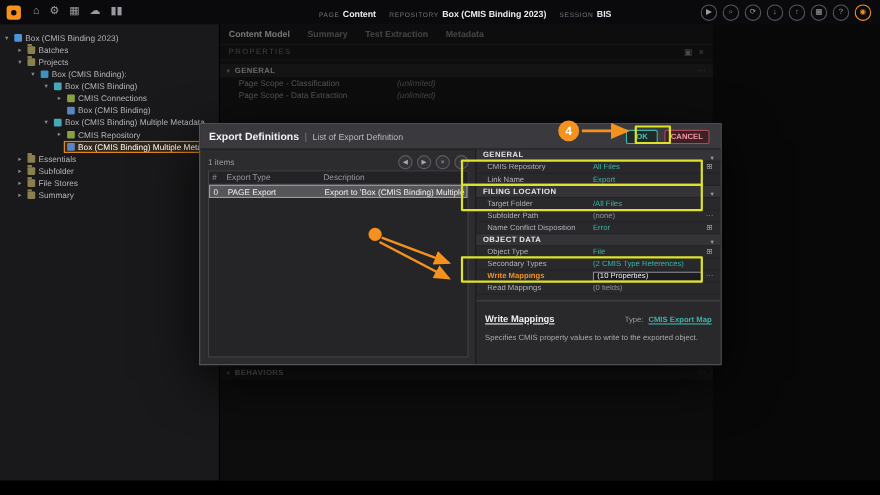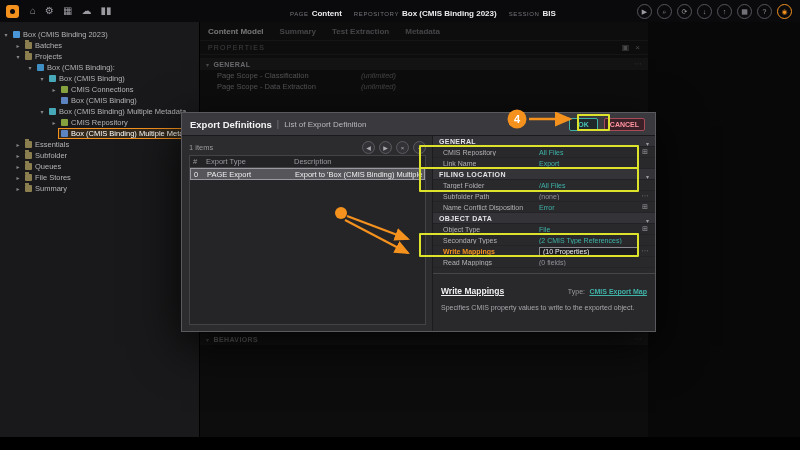--- a/index.html
+++ b/index.html
@@ -247,27 +247,20 @@
         </div>
 
         <div class="tree-item" style="padding-left: 14px;">
           <span class="tw-arrow">▸</span>
           <span class="tw-box">
             <span class="tw-icon folder"></span>
             <span class="tw-label">Subfolder</span>
           </span>
         </div>
 
-        <div class="tree-item" style="padding-left: 14px;">
-          <span class="tw-arrow">▸</span>
-          <span class="tw-box">
-            <span class="tw-icon folder"></span>
-            <span class="tw-label">Queues</span>
-          </span>
-        </div>
 
         <div class="tree-item" style="padding-left: 14px;">
           <span class="tw-arrow">▸</span>
           <span class="tw-box">
             <span class="tw-icon folder"></span>
             <span class="tw-label">File Stores</span>
           </span>
         </div>
 
         <div class="tree-item" style="padding-left: 14px;">

